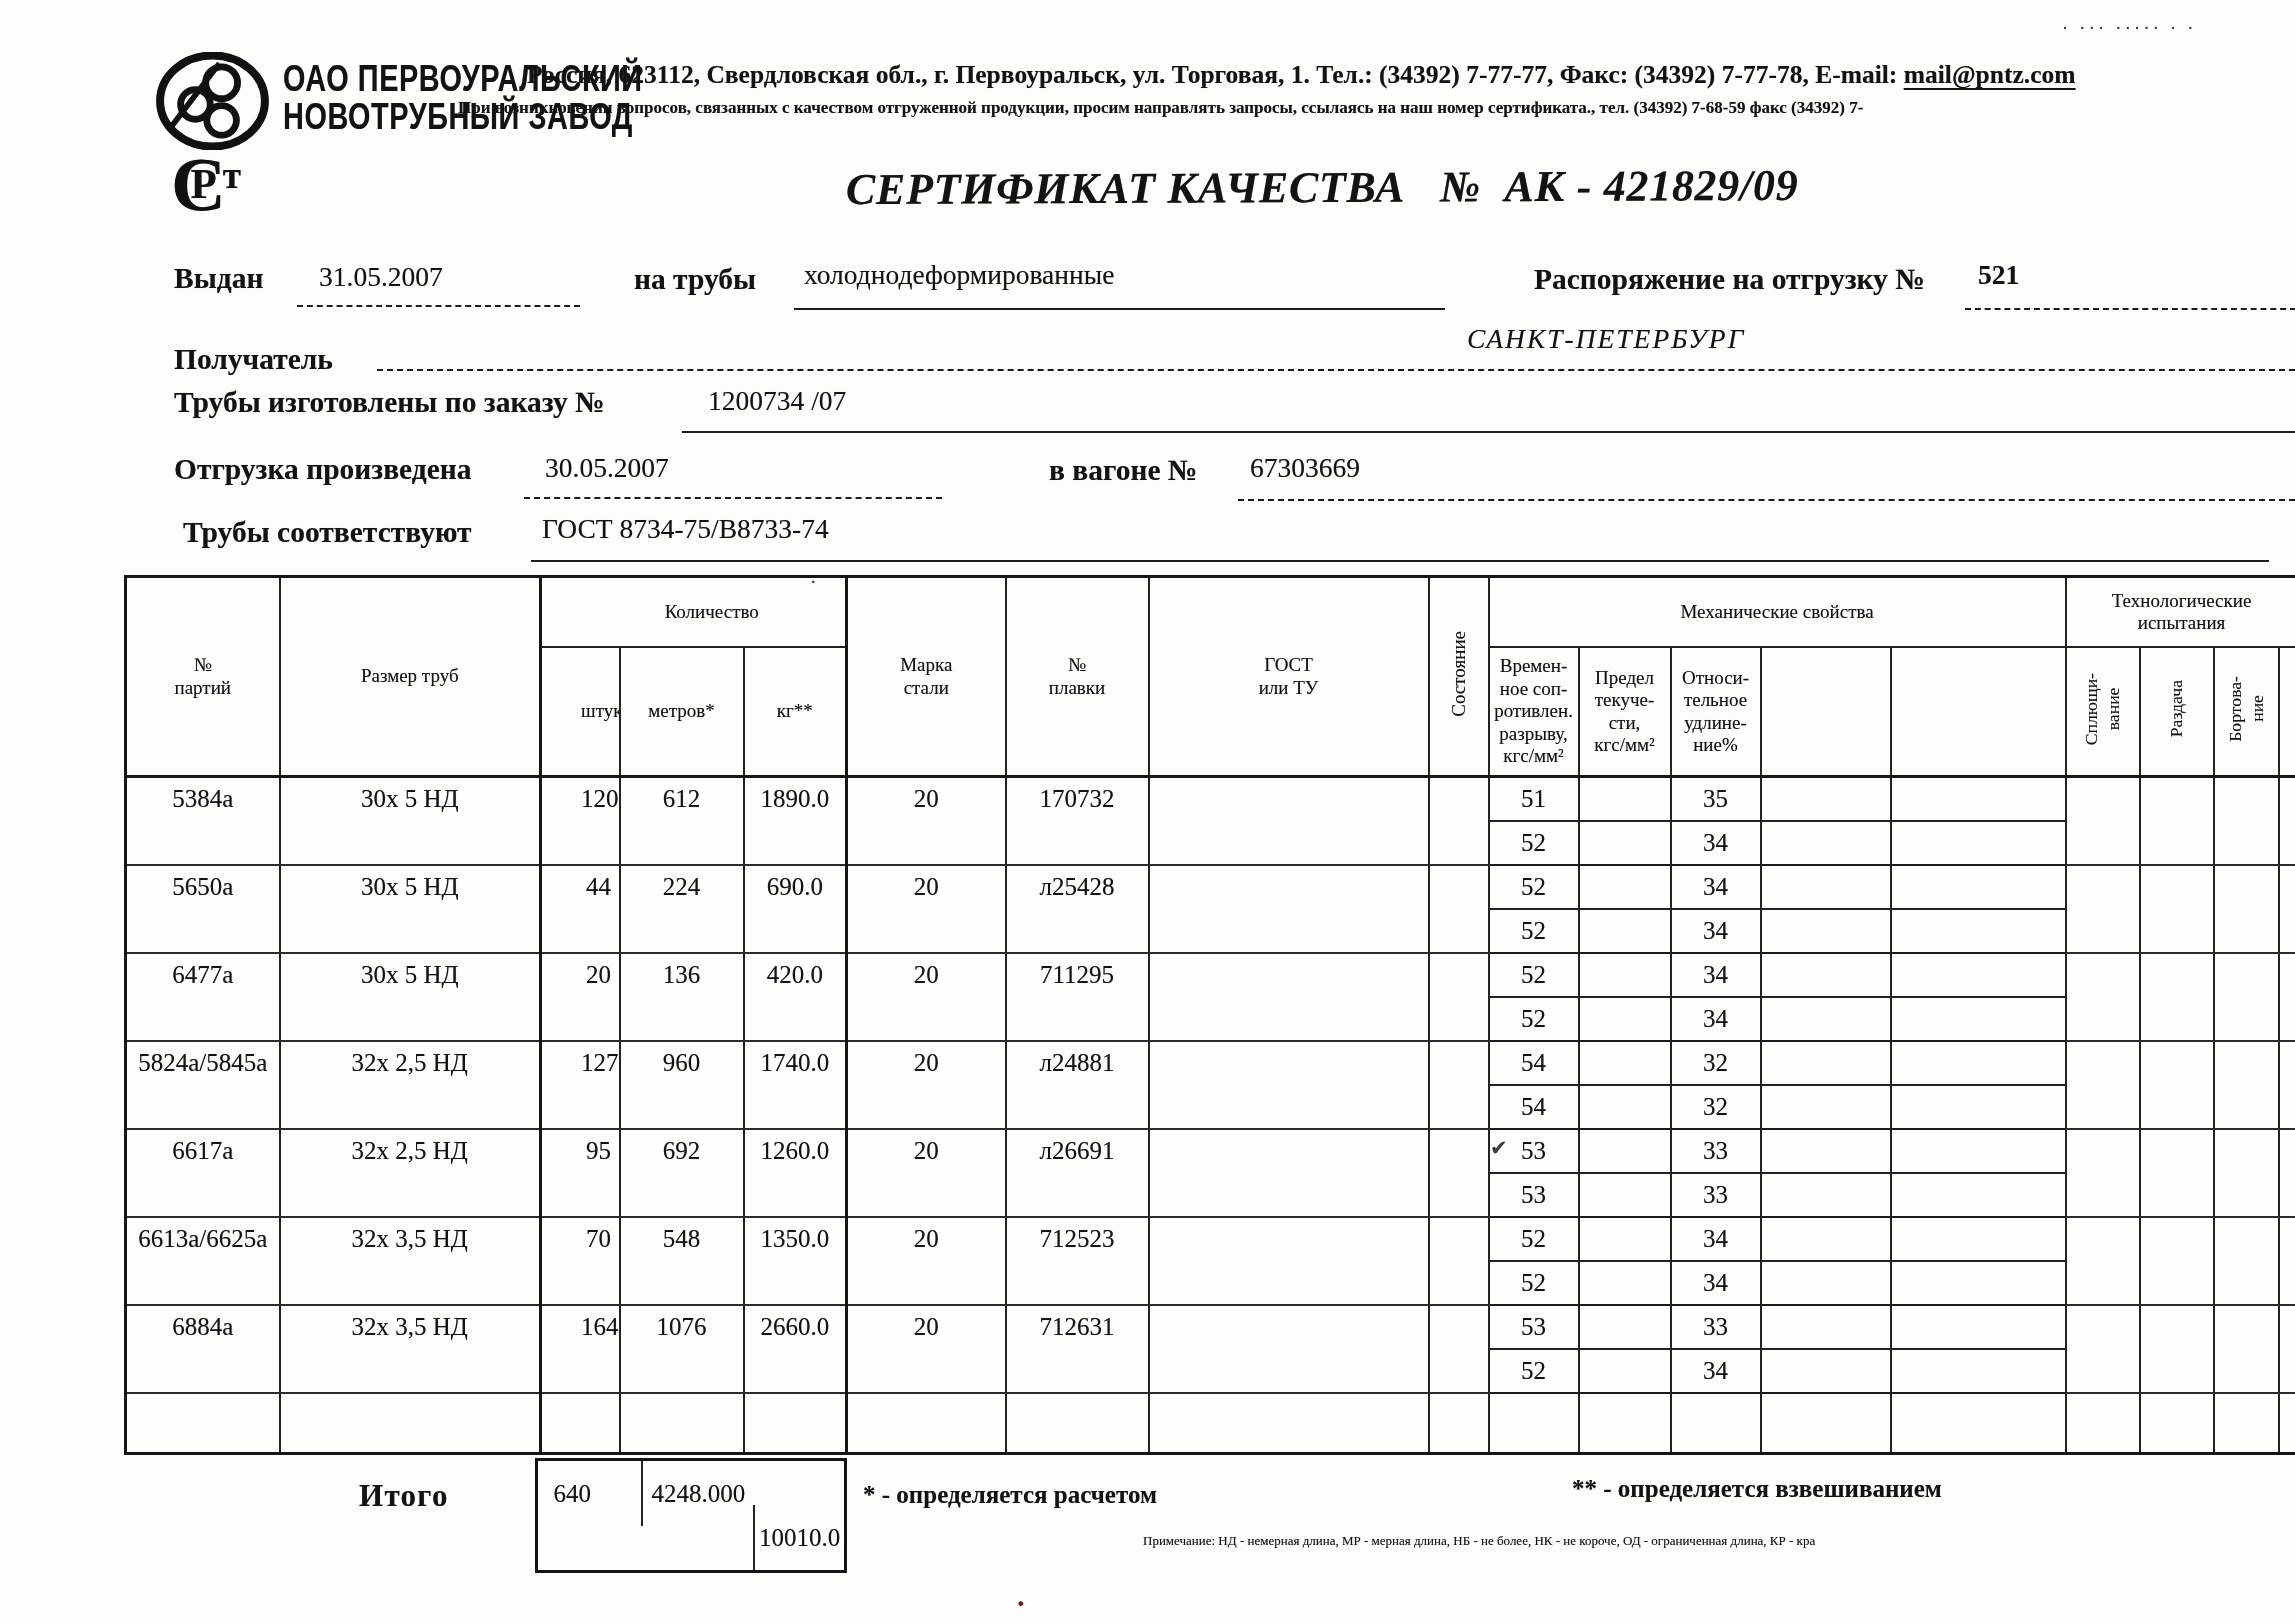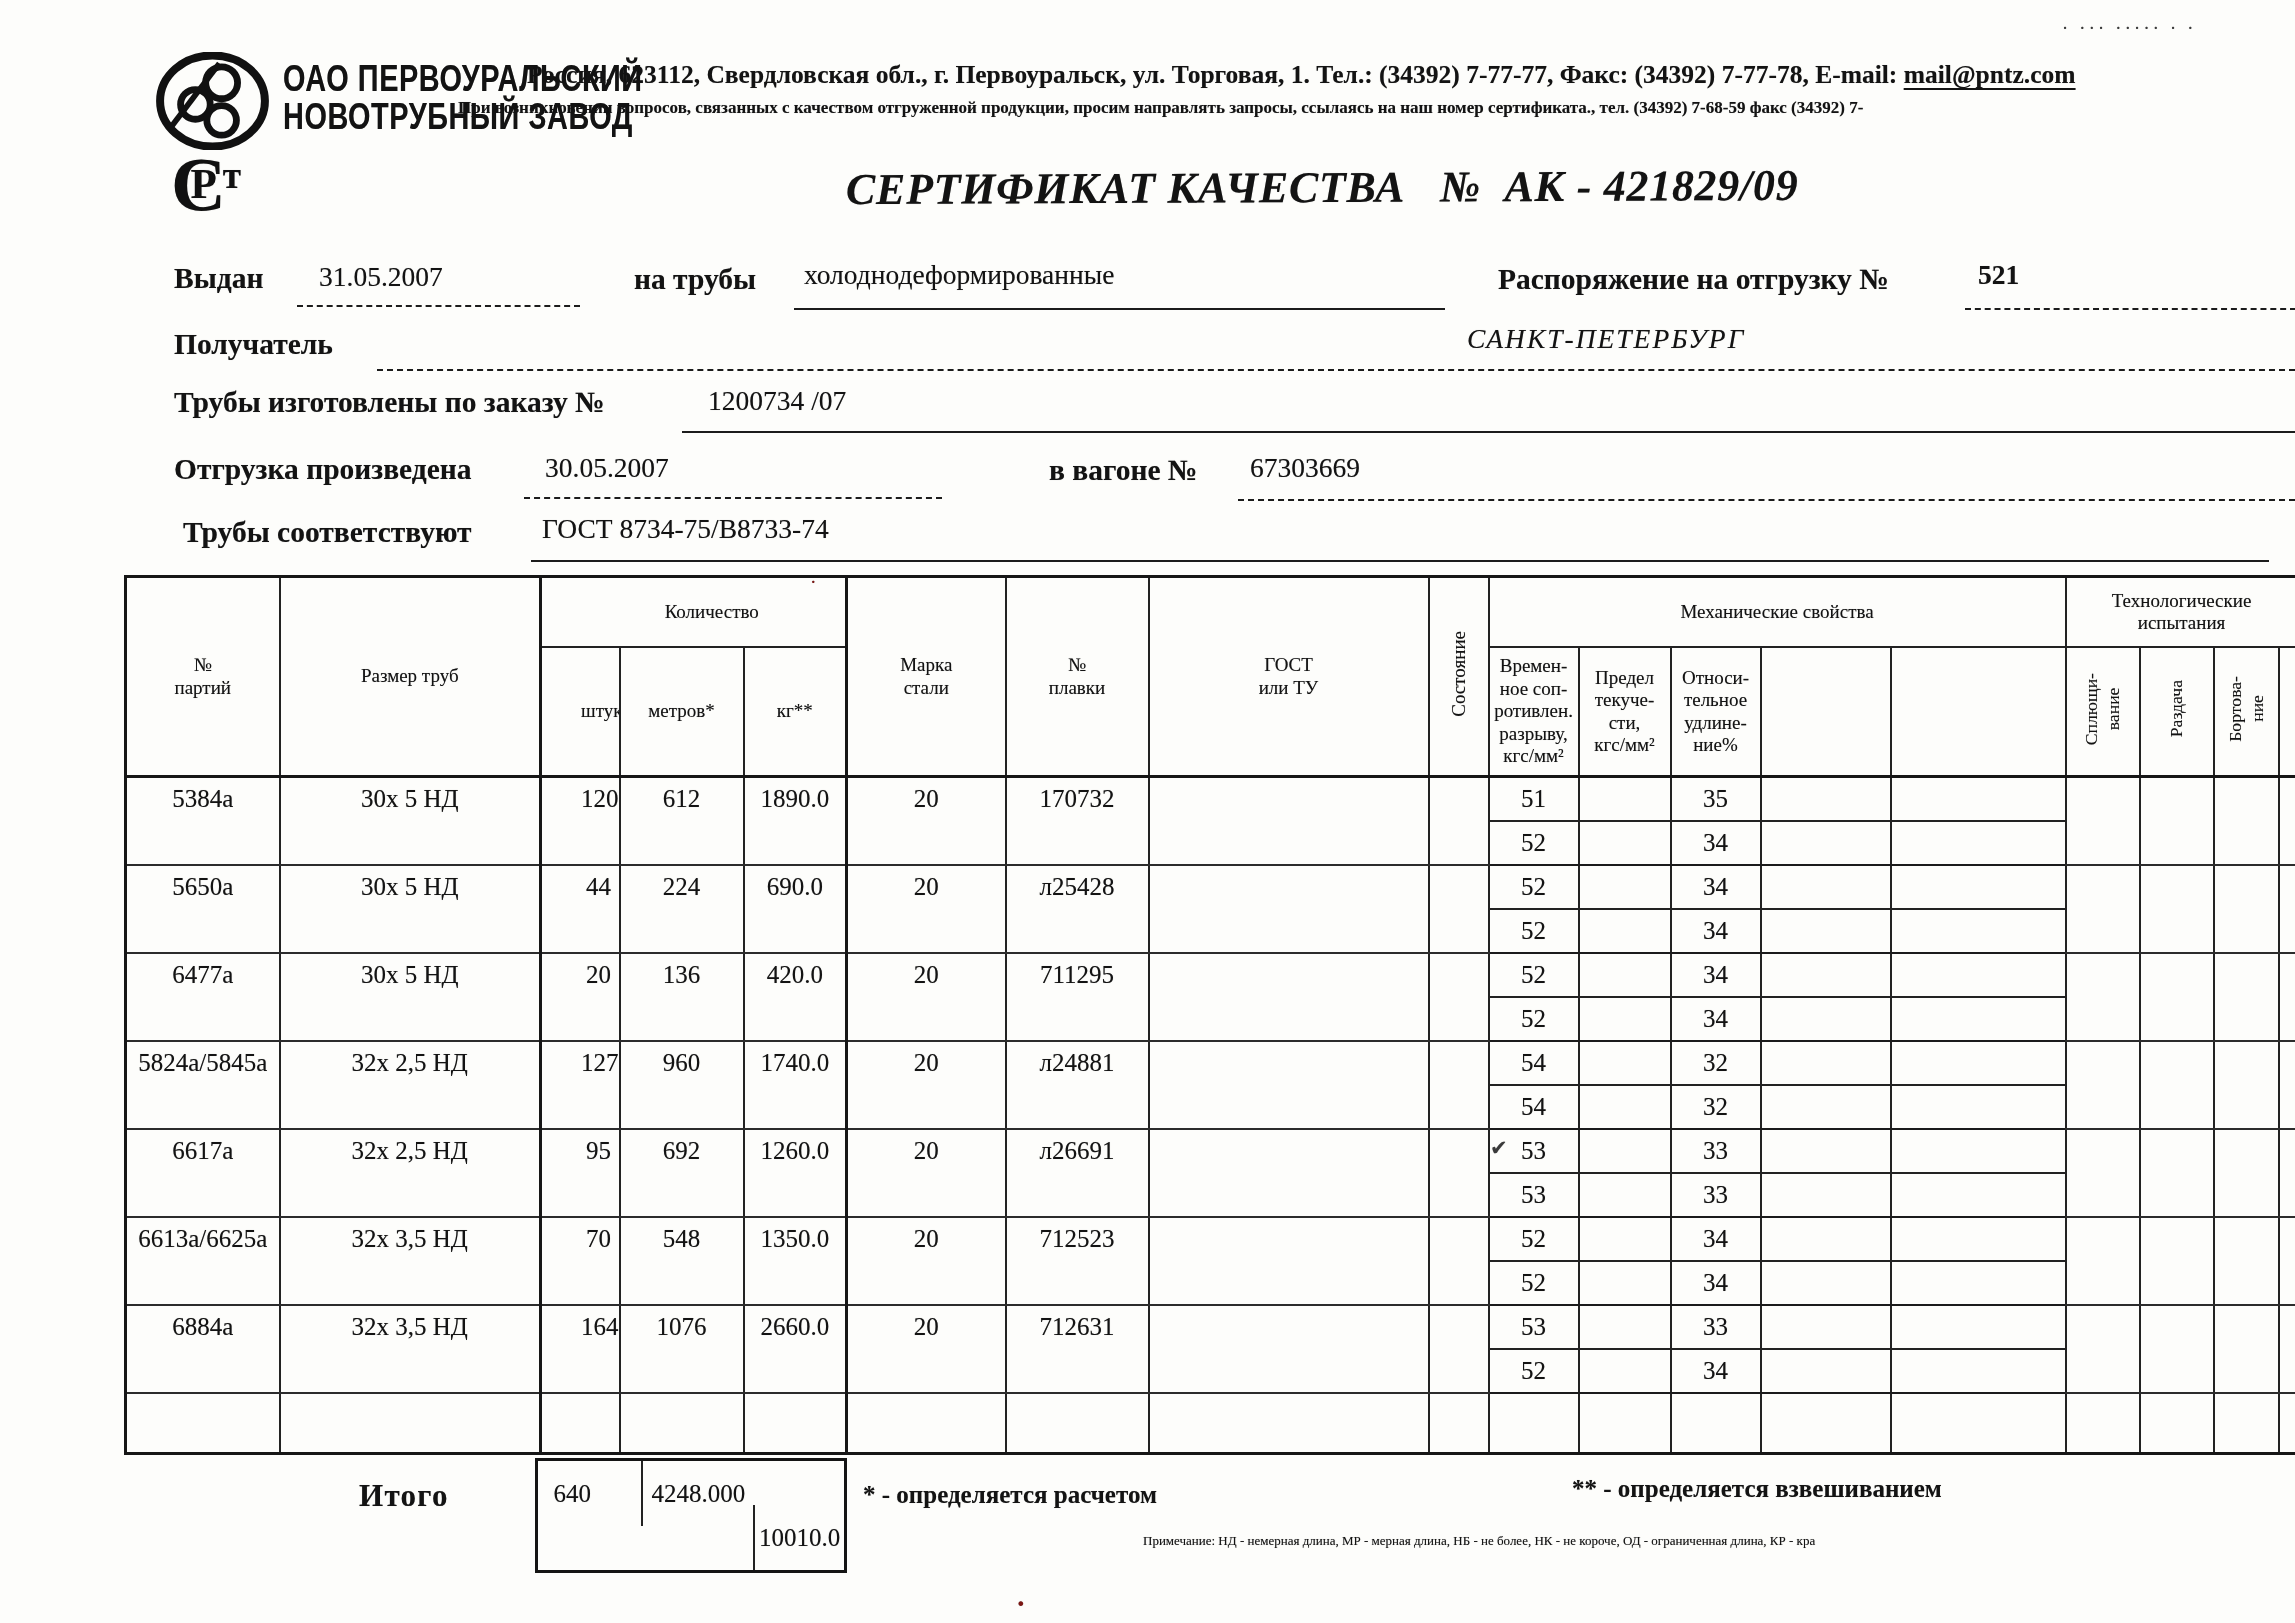--- a/index.html
+++ b/index.html
@@ -88,25 +88,25 @@
     <span>№</span>&nbsp;
     <span>АК -  421829/09</span>
   </div>
 
   <div class="abs flabel" style="left:174px;top:262px;">Выдан</div>
   <div class="abs fval" style="left:319px;top:261px;">31.05.2007</div>
   <div class="uline d" style="left:297px;top:305px;width:283px;"></div>
   <div class="abs flabel" style="left:634px;top:263px;">на трубы</div>
   <div class="abs fval" style="left:804px;top:259px;">холоднодеформированные</div>
   <div class="uline" style="left:794px;top:308px;width:651px;"></div>
-  <div class="abs flabel" style="left:1498px;top:263px;">Распоряжение на отгрузку №</div>
+  <div class="abs flabel" style="left:1534px;top:263px;">Распоряжение на отгрузку №</div>
   <div class="abs fval" style="left:1978px;top:259px;font-weight:bold;">521</div>
   <div class="uline d" style="left:1965px;top:308px;width:331px;"></div>
 
-  <div class="abs flabel" style="left:174px;top:328px;">Получатель</div>
+  <div class="abs flabel" style="left:174px;top:343px;">Получатель</div>
   <div class="abs fval recv" style="left:1467px;top:323px;">САНКТ-ПЕТЕРБУРГ</div>
   <div class="uline d" style="left:377px;top:369px;width:1918px;"></div>
 
   <div class="abs flabel" style="left:174px;top:386px;">Трубы изготовлены по заказу №</div>
   <div class="abs fval" style="left:708px;top:385px;">1200734   /07</div>
   <div class="uline" style="left:682px;top:431px;width:1613px;"></div>
 
   <div class="abs flabel" style="left:174px;top:453px;">Отгрузка произведена</div>
   <div class="abs fval" style="left:545px;top:452px;">30.05.2007</div>
   <div class="uline d" style="left:524px;top:497px;width:418px;"></div>

